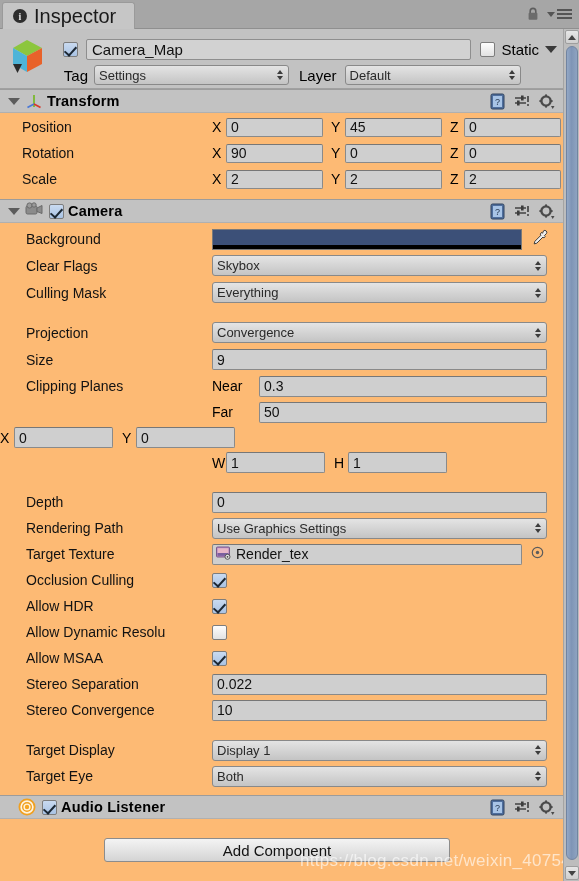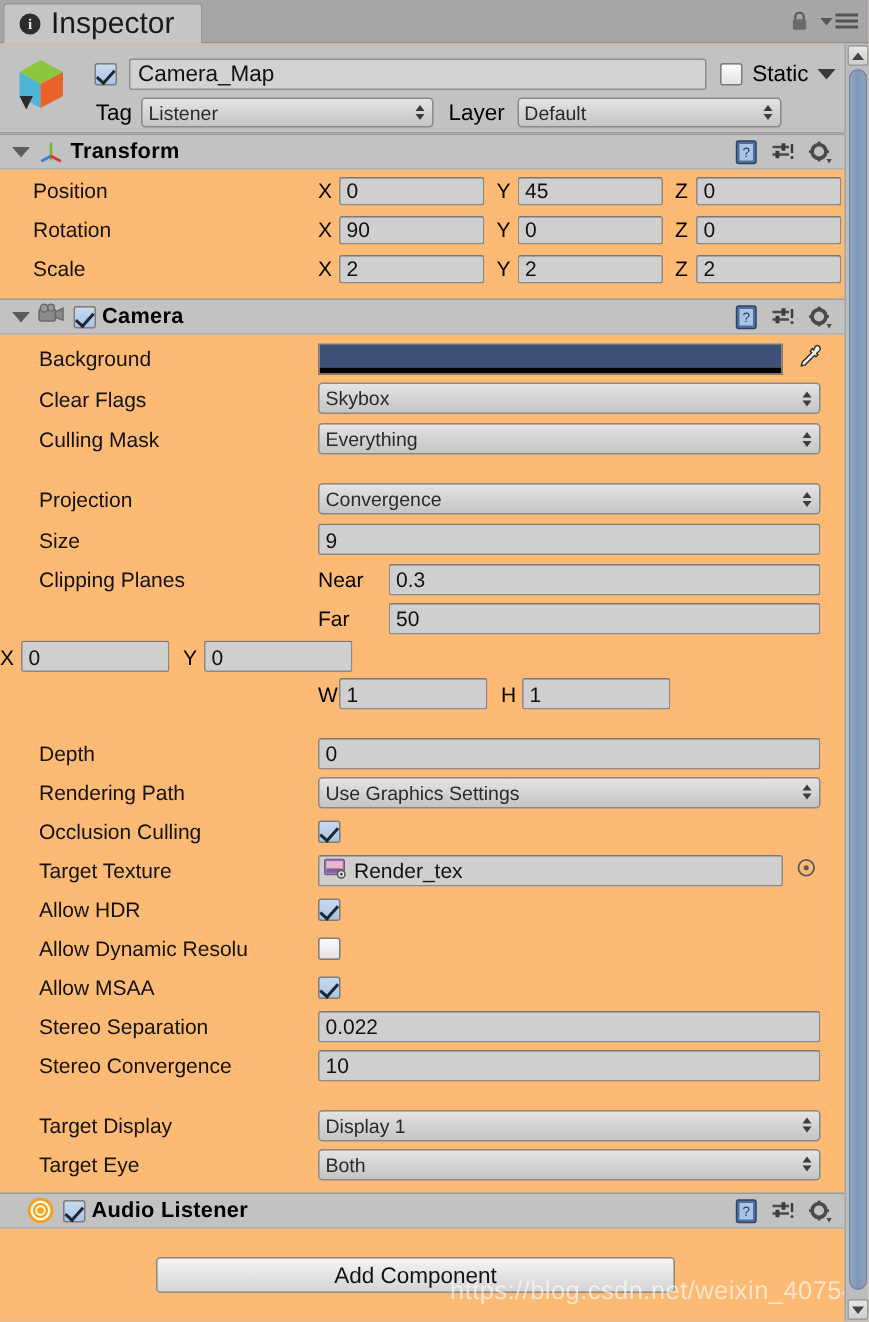--- a/index.html
+++ b/index.html
@@ -227,21 +227,21 @@
         <span class="static-wrap">
           <span class="cb"></span>
           <span class="static-lbl">Static</span>
           <span class="caret-dn"></span>
         </span>
       </div>
 
       <div class="taglayer">
         <span class="tl-lbl" style="width:88px;">Tag</span>
         <span class="dd" style="width:195px;margin-left:6px;">
-          <span>Listener</span>
+          <span>Settings</span>
           <span class="arrows">
               <span class="up"></span>
               <span class="dn"></span>
             </span>
         </span>
         <span class="tl-lbl" style="margin-left:10px;">Layer</span>
         <span class="dd" style="width:176px;margin-left:8px;">
           <span>Default</span>
           <span class="arrows">
               <span class="up"></span>
@@ -468,44 +468,44 @@
         <span class="dd" style="width:335px;height:21px;">
           <span>Use Graphics Settings</span>
           <span class="arrows">
               <span class="up"></span>
               <span class="dn"></span>
             </span>
         </span>
       </div>
 
       <div class="row" style="height:26px;">
-        <span class="plabel" style="width:212px;padding-left:26px;">Occlusion Culling</span>
-        <span class="cb on"></span>
-      </div>
-
-      <div class="row" style="height:26px;">
         <span class="plabel" style="width:212px;padding-left:26px;">Target Texture</span>
         <span class="field" style="width:310px;height:21px;gap:5px;padding-left:3px;">
           <span>
             <svg width="15" height="14" viewBox="0 0 15 14">
               <rect x="0.5" y="1" width="13" height="10" rx="1" fill="#b487c4" stroke="#7a5a88"></rect>
               <rect x="1.6" y="2.2" width="10.8" height="5" fill="#e8b7c8"></rect>
               <rect x="1.6" y="7" width="10.8" height="2.8" fill="#7a5f9e"></rect>
               <circle cx="11.5" cy="10.8" r="2.5" fill="#e9e9e9" stroke="#555"></circle>
               <circle cx="11.5" cy="10.8" r="0.9" fill="#444"></circle>
             </svg>
           </span>
           <span>Render_tex</span>
         </span>
         <span style="margin-left:9px;">
           <svg width="13" height="13" viewBox="0 0 13 13">
               <circle cx="6.5" cy="6.5" r="5.2" fill="none" stroke="#5c5c5c" stroke-width="1.2"></circle>
               <circle cx="6.5" cy="6.5" r="1.7" fill="#5c5c5c"></circle>
             </svg>
         </span>
+      </div>
+
+      <div class="row" style="height:26px;">
+        <span class="plabel" style="width:212px;padding-left:26px;">Occlusion Culling</span>
+        <span class="cb on"></span>
       </div>
 
       <div class="row" style="height:26px;">
         <span class="plabel" style="width:212px;padding-left:26px;">Allow HDR</span>
         <span class="cb on"></span>
       </div>
 
       <div class="row" style="height:26px;">
         <span class="plabel" style="width:212px;padding-left:26px;overflow:hidden;white-space:nowrap;">Allow Dynamic Resolu</span>
         <span class="cb"></span>

